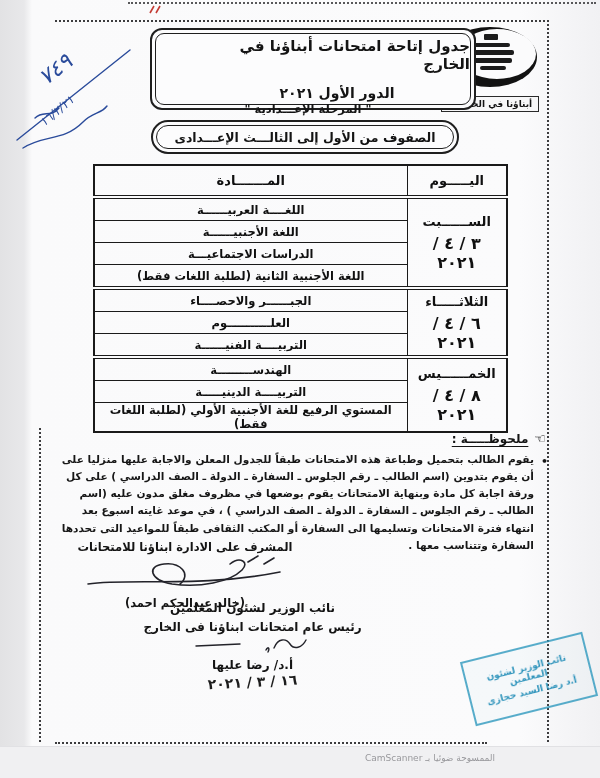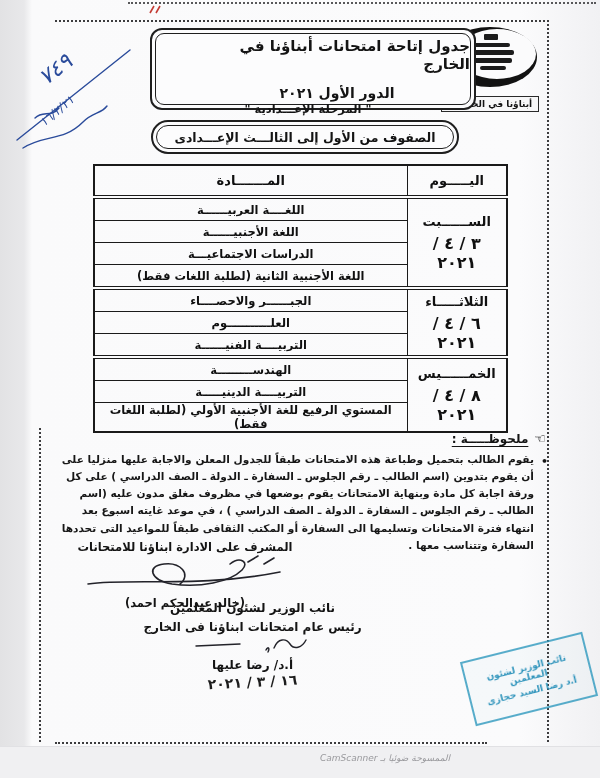--- a/index.html
+++ b/index.html
@@ -77,22 +77,22 @@
   
   .stamp{position:absolute;left:466px;top:646px;width:122px;height:62px;
     border:2.5px solid rgba(48,152,190,.8);transform:rotate(-14deg);
     color:#2d93bb;display:flex;flex-direction:column;align-items:center;justify-content:center;
     gap:4px;font-size:9px;font-weight:bold;direction:rtl;text-align:center;
     filter:blur(.45px);background:rgba(130,195,220,.05);}
 
   
   .ref-hand{position:absolute;left:5px;top:22px;}
   .red-mark{position:absolute;left:147px;top:4px;}
-  .scanner-mark{position:absolute;left:320px;top:753px;width:220px;text-align:left;
-    font-size:9px;color:#98989c;direction:rtl;font-style:italic;}
+  .scanner-mark{position:absolute;left:320px;top:753px;width:220px;text-align:center;
+    font-size:9px;color:#98989c;direction:rtl;}
 </style>
 </head>
 <body>
 
 <div class="page">
 
   <div class="dot dot-top-edge"></div>
   <div class="dot dot-top"></div>
   <div class="dot dot-right"></div>
   <div class="dot dot-bottom"></div>

